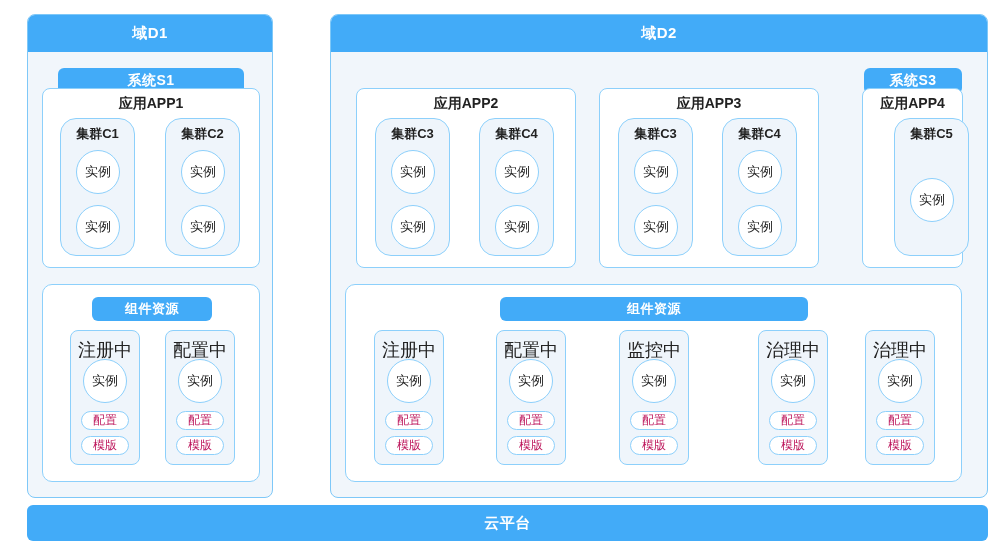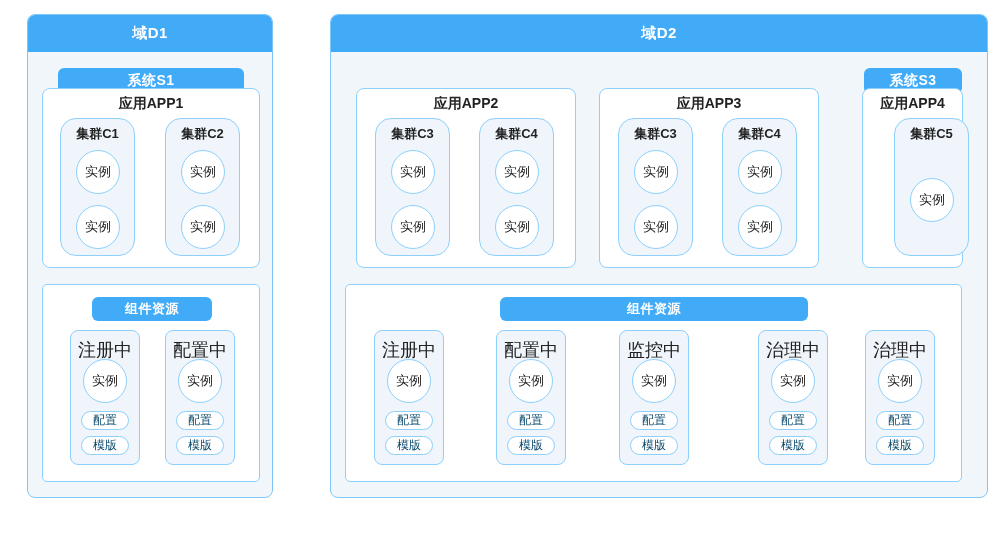--- a/index.html
+++ b/index.html
@@ -52,36 +52,36 @@
   .inst{
     position:absolute;width:44px;height:44px;border-radius:50%;
     background:#ffffff;border:1px solid #8dd0fb;box-sizing:border-box;
     display:flex;align-items:center;justify-content:center;
     font-size:13px;color:#222;
   }
 
   
   .compblock{
     position:absolute;background:#ffffff;border:1px solid #8dd0fb;
-    border-radius:5px;box-sizing:border-box;
+    border-radius:10px;box-sizing:border-box;
   }
   .compbar{position:absolute;height:24px;font-size:13px;border-radius:6px;}
   .compcard{
     position:absolute;background:#EFF5FB;border:1px solid #8dd0fb;
     border-radius:8px;box-sizing:border-box;
   }
   .compcard-title{
     position:absolute;left:0;right:0;top:7px;text-align:center;
     font-size:18px;color:#222;
   }
   .pill{
     position:absolute;height:19px;border-radius:10px;background:#ffffff;
     border:1px solid #8dd0fb;box-sizing:border-box;
     display:flex;align-items:center;justify-content:center;
-    font-size:12px;color:#0c4a6e;
+    font-size:12px;color:#be185d;
   }
 
   
   .platform{position:absolute;height:36px;font-size:15px;border-radius:6px;}
 </style>
 </head>
 <body>
 
 <div class="canvas">
 
@@ -200,14 +200,15 @@
 
       <div class="compcard" style="left:519px;top:45px;width:70px;height:135px;">
         <div class="compcard-title">治理中心</div>
         <div class="inst" style="left:12px;top:28px;">实例</div>
         <div class="pill" style="left:10px;top:80px;width:48px;">配置</div>
         <div class="pill" style="left:10px;top:105px;width:48px;">模版</div>
       </div>
     </div>
   </div>
 
+  <div class="bluebar platform" style="left:27px;top:505px;width:961px;">云平台</div>
 
 </div>
 
 </body></html>

